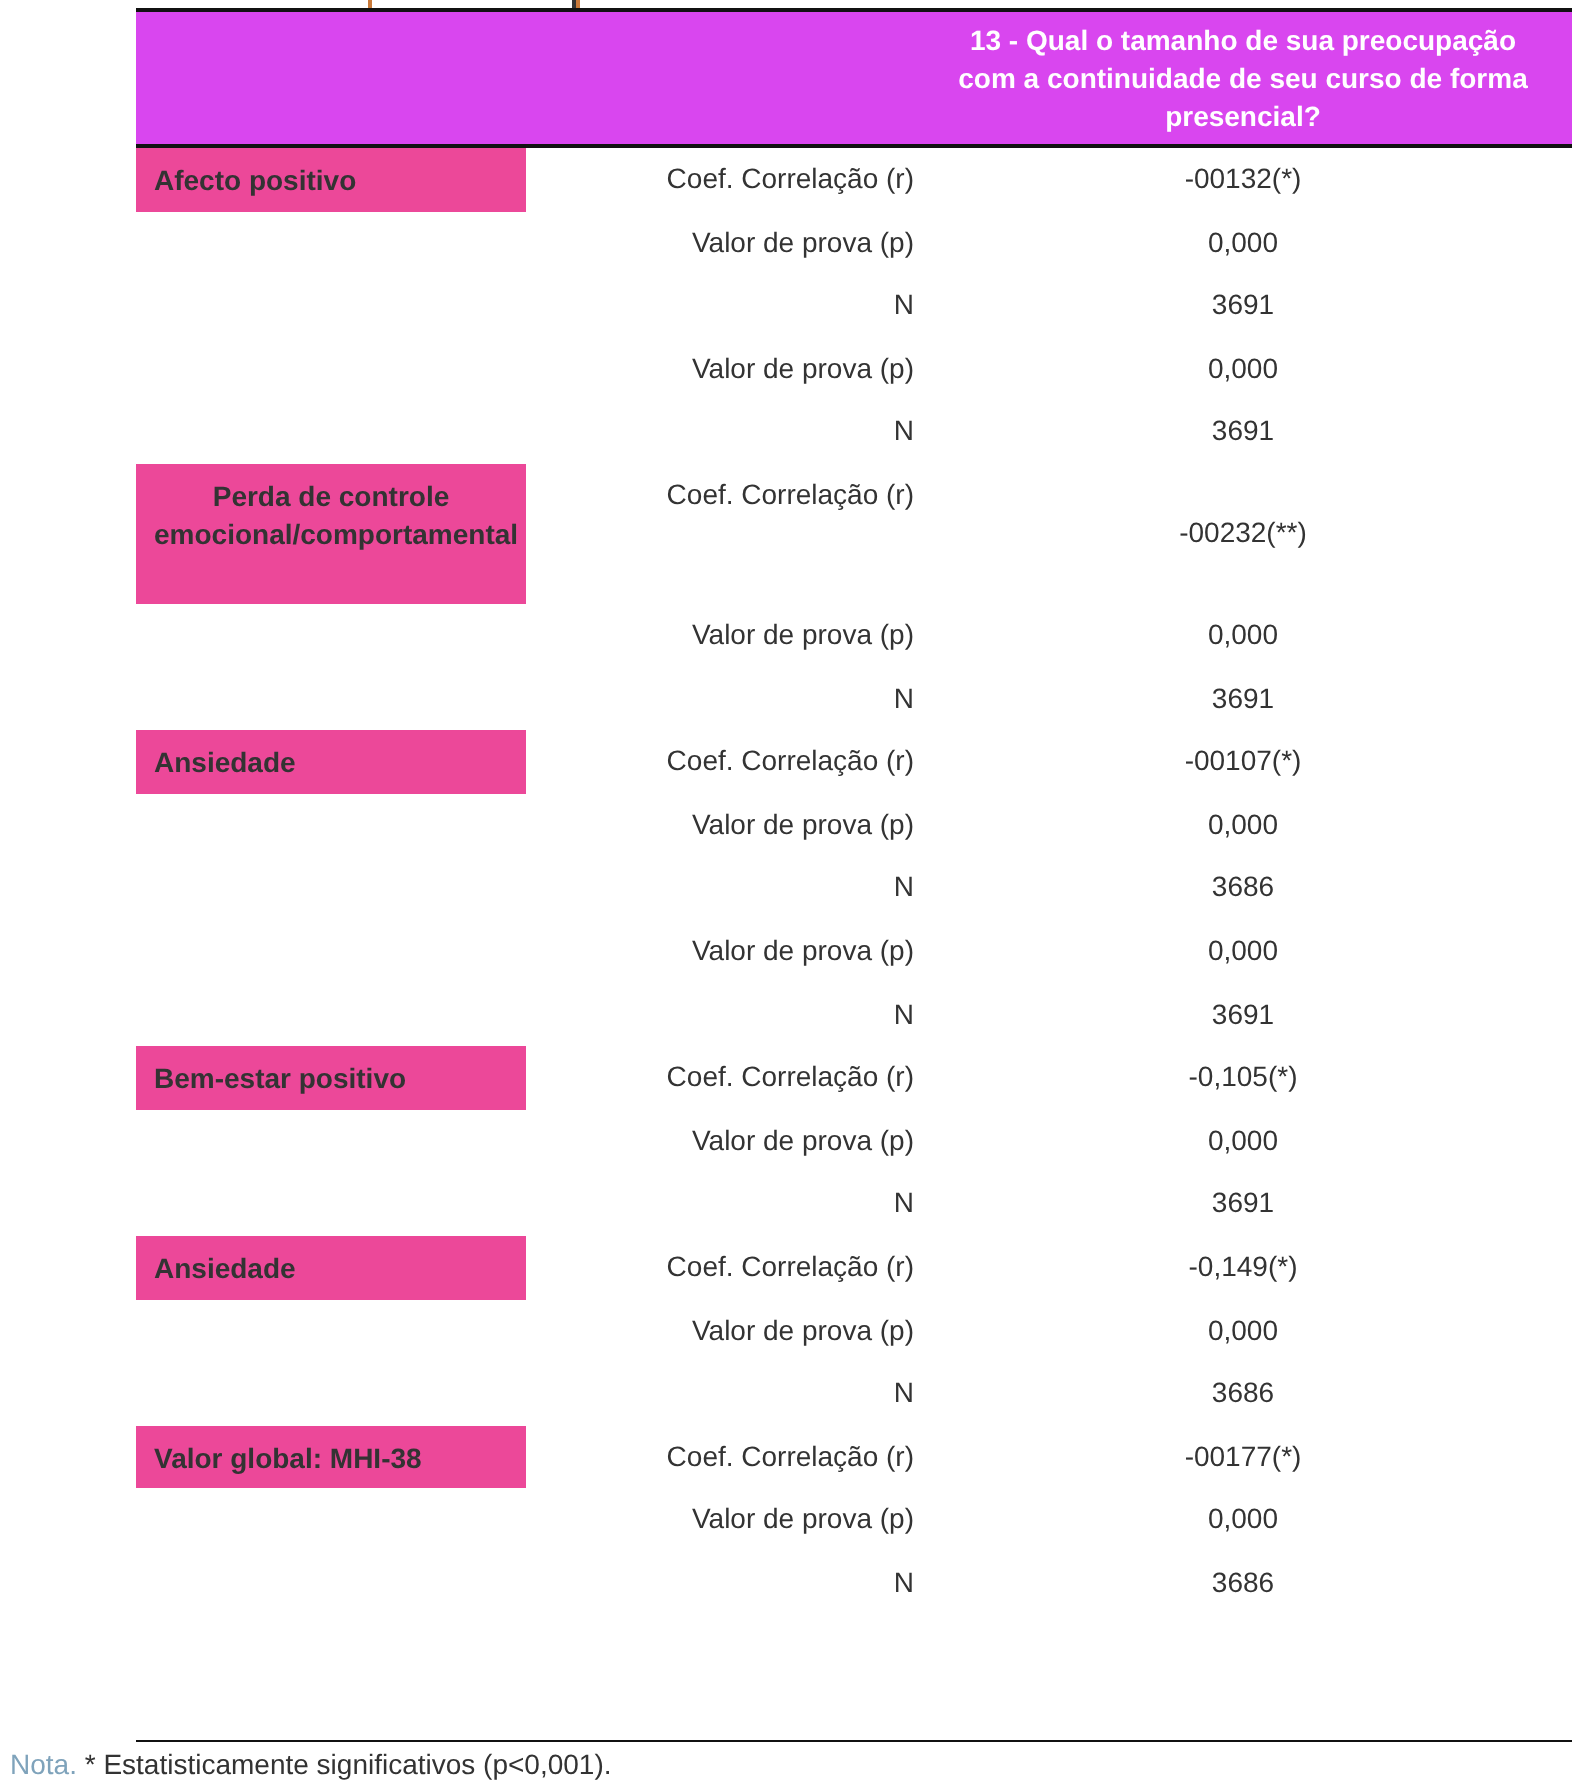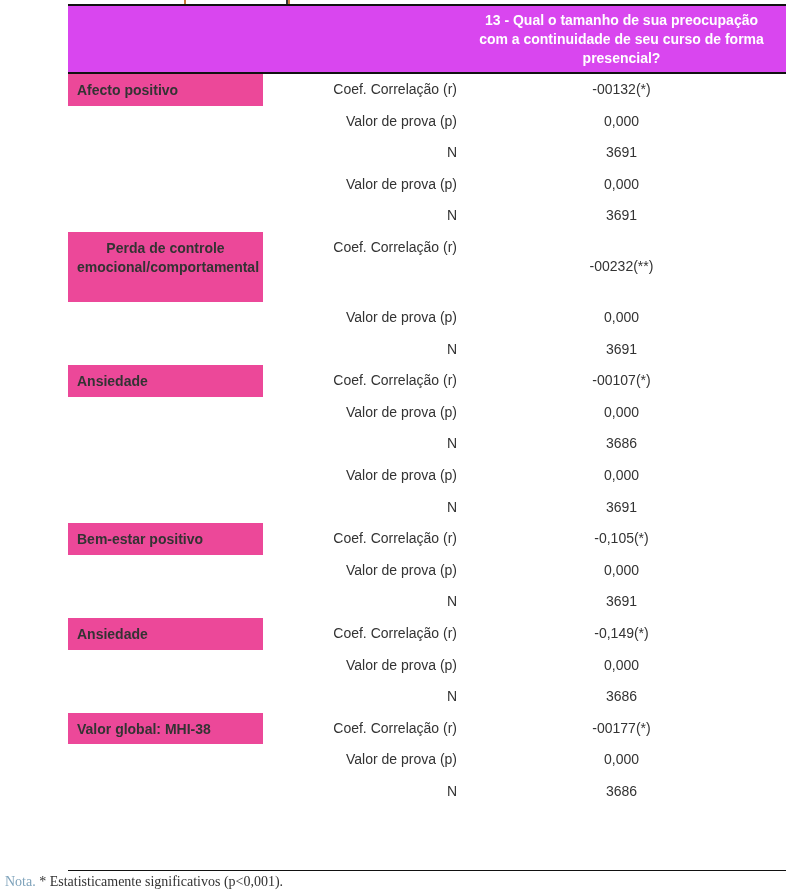--- a/index.html
+++ b/index.html
@@ -97,21 +97,21 @@
       top: 870px;
       width: 718px;
       height: 0;
       border-top: 1.5px solid #111111;
     }
     .note {
       position: absolute;
       left: 5px;
       top: 874px;
       font-size: 14px;
-      font-family: Liberation Serif, serif;
+      font-family: Liberation Sans, sans-serif;
       color: #333333;
       white-space: nowrap;
     }
     .note .nota {
       color: #7fa3bb;
     }
   </style>
 </head>
 <body>
 

